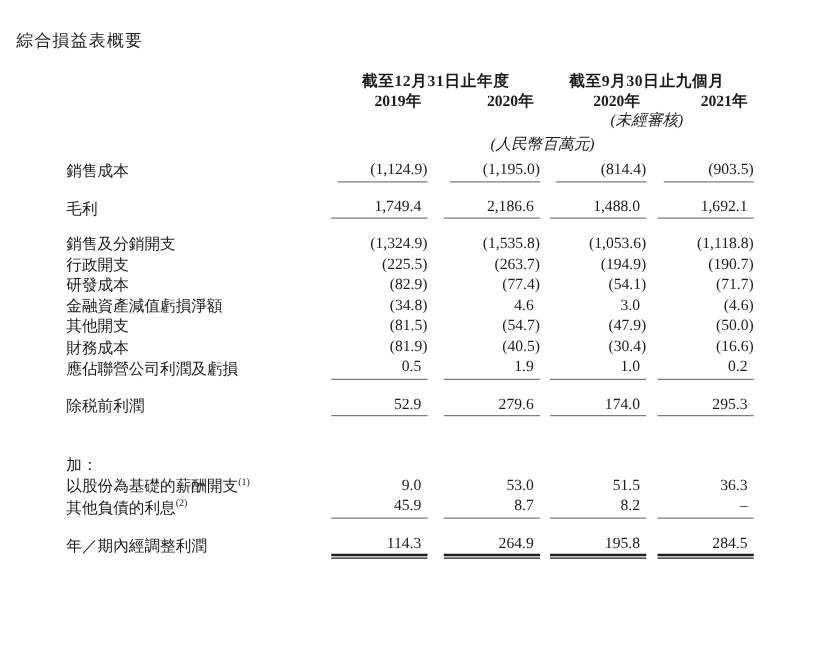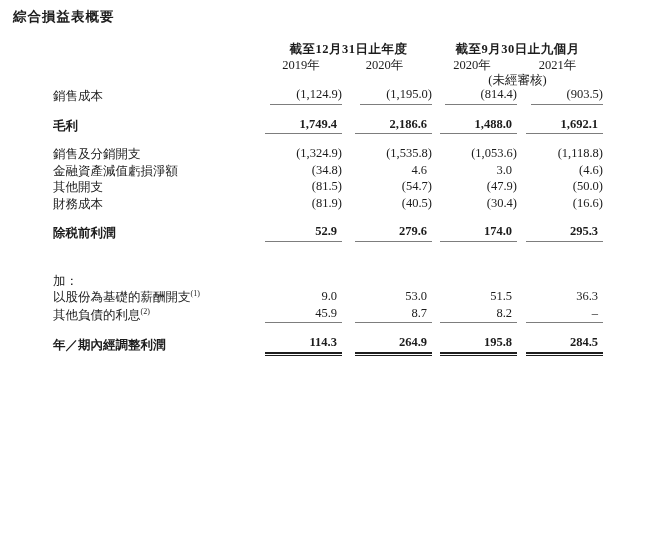--- a/index.html
+++ b/index.html
@@ -11,45 +11,45 @@
   html,body{margin:0;padding:0;}
   body{
     width:650px;height:534px;overflow:hidden;
     background:var(--bg);
     color:var(--text);
     font-family:"Liberation Serif","DejaVu Serif",serif;
     font-size:12.5px;
   }
   .page{padding:8px 0 0 13px;}
   .doc-title{
-    font-size:13.5px;font-weight:bold;margin:0 0 16px 0;
+    font-size:13.5px;font-weight:normal;margin:16px 0 16px 0;
     letter-spacing:1px;
   }
   table.fin{
     border-collapse:collapse;table-layout:fixed;
     margin-left:40px;
   }
   col.c-label{width:212px;}
   col.c1{width:73px;}
   col.c2{width:90px;}
   col.c3{width:85px;}
   col.c4{width:86px;}
   td{padding:0;line-height:15.5px;vertical-align:bottom;white-space:nowrap;}
   .ghead{font-weight:bold;text-align:center;letter-spacing:0.5px;}
-  .yhead{font-weight:normal;text-align:center;padding-right:5px;}
-  .note{text-align:center;line-height:14px;}
+  .yhead{font-weight:bold;text-align:right;padding-right:5px;}
+  .note{font-style:italic;text-align:center;line-height:14px;}
   .unit-row td{padding-top:5px;padding-bottom:6px;}
   td.label{text-align:left;}
   td.num{text-align:right;}
   .rule{
     display:inline-block;min-width:72px;text-align:right;
     padding-bottom:1px;position:relative;
   }
   .np{padding-right:5px;}
-  tr.bold td{font-weight:bold;}
+  tr.bold td{font-weight:normal;}
   tr.rule-single td.num .rule{border-bottom:1px solid var(--rule-single);}
   tr.rule-double td.num .rule{border-bottom:2.5px solid var(--rule-double);}
   tr.rule-double td.num .rule::after{
     content:"";position:absolute;left:0;right:0;bottom:-4px;height:1px;
     background:var(--rule-double);
   }
   .sup{font-size:8px;vertical-align:super;line-height:0;}
   tr.spacer td{line-height:0;}
 </style>
 </head>
@@ -77,20 +77,24 @@
         <td class="yhead">2019年</td>
         <td class="yhead">2020年</td>
         <td class="yhead">2020年</td>
         <td class="yhead">2021年</td>
       </tr>
       <tr>
         <td></td>
         <td colspan="2"></td>
         <td class="note" colspan="2">(未經審核)</td>
       </tr>
+      <tr class="unit-row">
+        <td></td>
+        <td class="note" colspan="4">(人民幣百萬元)</td>
+      </tr>
     </thead>
     <tbody>
         <tr class="rule-single">
           <td class="label">銷售成本</td>
           <td class="num"><span class="rule">(1,124.9)</span></td>
           <td class="num"><span class="rule">(1,195.0)</span></td>
           <td class="num"><span class="rule">(814.4)</span></td>
           <td class="num"><span class="rule">(903.5)</span></td>
         </tr>
         <tr class="spacer">
@@ -107,39 +111,60 @@
           <td colspan="5" style="height: 12px;"></td>
         </tr>
         <tr>
           <td class="label">銷售及分銷開支</td>
           <td class="num"><span class="rule">(1,324.9)</span></td>
           <td class="num"><span class="rule">(1,535.8)</span></td>
           <td class="num"><span class="rule">(1,053.6)</span></td>
           <td class="num"><span class="rule">(1,118.8)</span></td>
         </tr>
         <tr>
+          <td class="label">行政開支</td>
+          <td class="num"><span class="rule">(225.5)</span></td>
+          <td class="num"><span class="rule">(263.7)</span></td>
+          <td class="num"><span class="rule">(194.9)</span></td>
+          <td class="num"><span class="rule">(190.7)</span></td>
+        </tr>
+        <tr>
+          <td class="label">研發成本</td>
+          <td class="num"><span class="rule">(82.9)</span></td>
+          <td class="num"><span class="rule">(77.4)</span></td>
+          <td class="num"><span class="rule">(54.1)</span></td>
+          <td class="num"><span class="rule">(71.7)</span></td>
+        </tr>
+        <tr>
           <td class="label">金融資產減值虧損淨額</td>
           <td class="num"><span class="rule">(34.8)</span></td>
           <td class="num"><span class="rule np">4.6</span></td>
           <td class="num"><span class="rule np">3.0</span></td>
           <td class="num"><span class="rule">(4.6)</span></td>
         </tr>
         <tr>
           <td class="label">其他開支</td>
           <td class="num"><span class="rule">(81.5)</span></td>
           <td class="num"><span class="rule">(54.7)</span></td>
           <td class="num"><span class="rule">(47.9)</span></td>
           <td class="num"><span class="rule">(50.0)</span></td>
         </tr>
         <tr>
           <td class="label">財務成本</td>
           <td class="num"><span class="rule">(81.9)</span></td>
           <td class="num"><span class="rule">(40.5)</span></td>
           <td class="num"><span class="rule">(30.4)</span></td>
           <td class="num"><span class="rule">(16.6)</span></td>
+        </tr>
+        <tr class="rule-single">
+          <td class="label">應佔聯營公司利潤及虧損</td>
+          <td class="num"><span class="rule np">0.5</span></td>
+          <td class="num"><span class="rule np">1.9</span></td>
+          <td class="num"><span class="rule np">1.0</span></td>
+          <td class="num"><span class="rule np">0.2</span></td>
         </tr>
         <tr class="spacer">
           <td colspan="5" style="height: 12px;"></td>
         </tr>
         <tr class="bold rule-single">
           <td class="label">除税前利潤</td>
           <td class="num"><span class="rule np">52.9</span></td>
           <td class="num"><span class="rule np">279.6</span></td>
           <td class="num"><span class="rule np">174.0</span></td>
           <td class="num"><span class="rule np">295.3</span></td>

